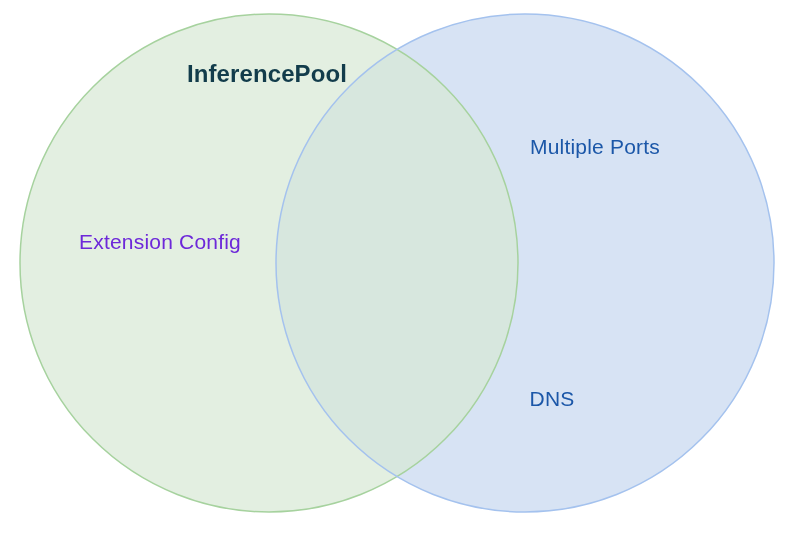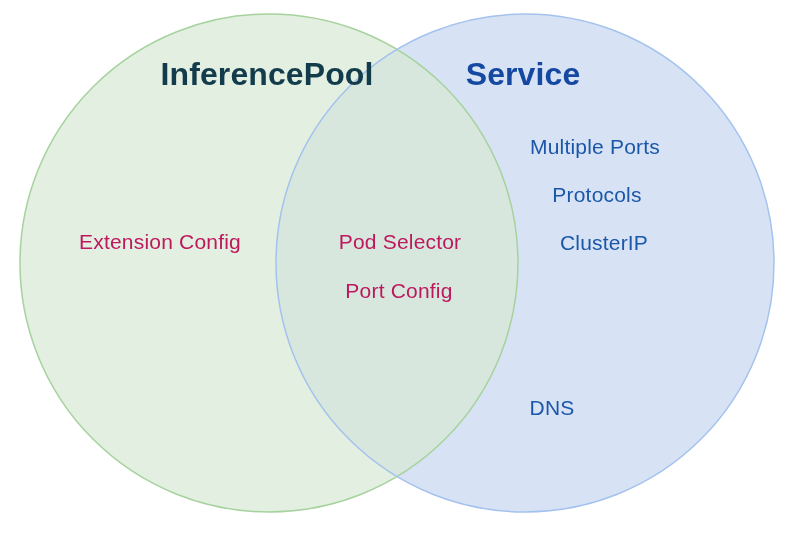--- a/index.html
+++ b/index.html
@@ -22,25 +22,25 @@
   }
   .lbl {
     position: absolute;
     transform: translate(-50%, -50%);
     white-space: nowrap;
     font-size: 21px;
     letter-spacing: 0.2px;
     line-height: 1;
   }
   .lbl.title {
-    font-size: 32px;
+    font-size: 24px;
     font-weight: bold;
     letter-spacing: 0.1px;
   }
-  .teal-text   { color: #be185d; text-align: center; }
+  .teal-text   { color: #6d28d9; text-align: center; }
   .teal-title  { color: #123c4b; }
   .blue-text   { color: #1b57a8; text-align: center; }
   .blue-title  { color: #1548a0; }
 </style>
 </head>
 <body>
 
 <div class="stage">
 
   <svg width="800" height="533" viewBox="0 0 800 533" aria-hidden="true">
@@ -52,25 +52,20 @@
 
     <circle cx="525" cy="263" r="249" fill="#d7e3f4"></circle>
     <circle cx="269" cy="263" r="249" fill="#e3efe1"></circle>
     <circle cx="269" cy="263" r="249" clip-path="url(#clip-right-circle)" fill="#d7e7de"></circle>
 
     <circle cx="269" cy="263" r="249" fill="none" stroke-width="1.5" stroke="#a6d29e"></circle>
     <circle cx="525" cy="263" r="249" fill="none" stroke-width="1.5" stroke="#a4c2ee"></circle>
   </svg>
 
   <div class="lbl title teal-title" style="left:267px; top:74px">InferencePool</div>
-  <div class="lbl title blue-title" style="left:523px; top:74px">Service</div>
 
   <div class="lbl teal-text" style="left:160px; top:241px">Extension Config</div>
 
-  <div class="lbl teal-text" style="left:400px; top:241px">Pod Selector</div>
-  <div class="lbl teal-text" style="left:399px; top:290px">Port Config</div>
 
   <div class="lbl blue-text" style="left:595px; top:146px">Multiple Ports</div>
-  <div class="lbl blue-text" style="left:597px; top:194px">Protocols</div>
-  <div class="lbl blue-text" style="left:604px; top:242px">ClusterIP</div>
-  <div class="lbl blue-text" style="left:552px; top:407px">DNS</div>
+  <div class="lbl blue-text" style="left:552px; top:398px">DNS</div>
 
 </div>
 
 </body></html>

